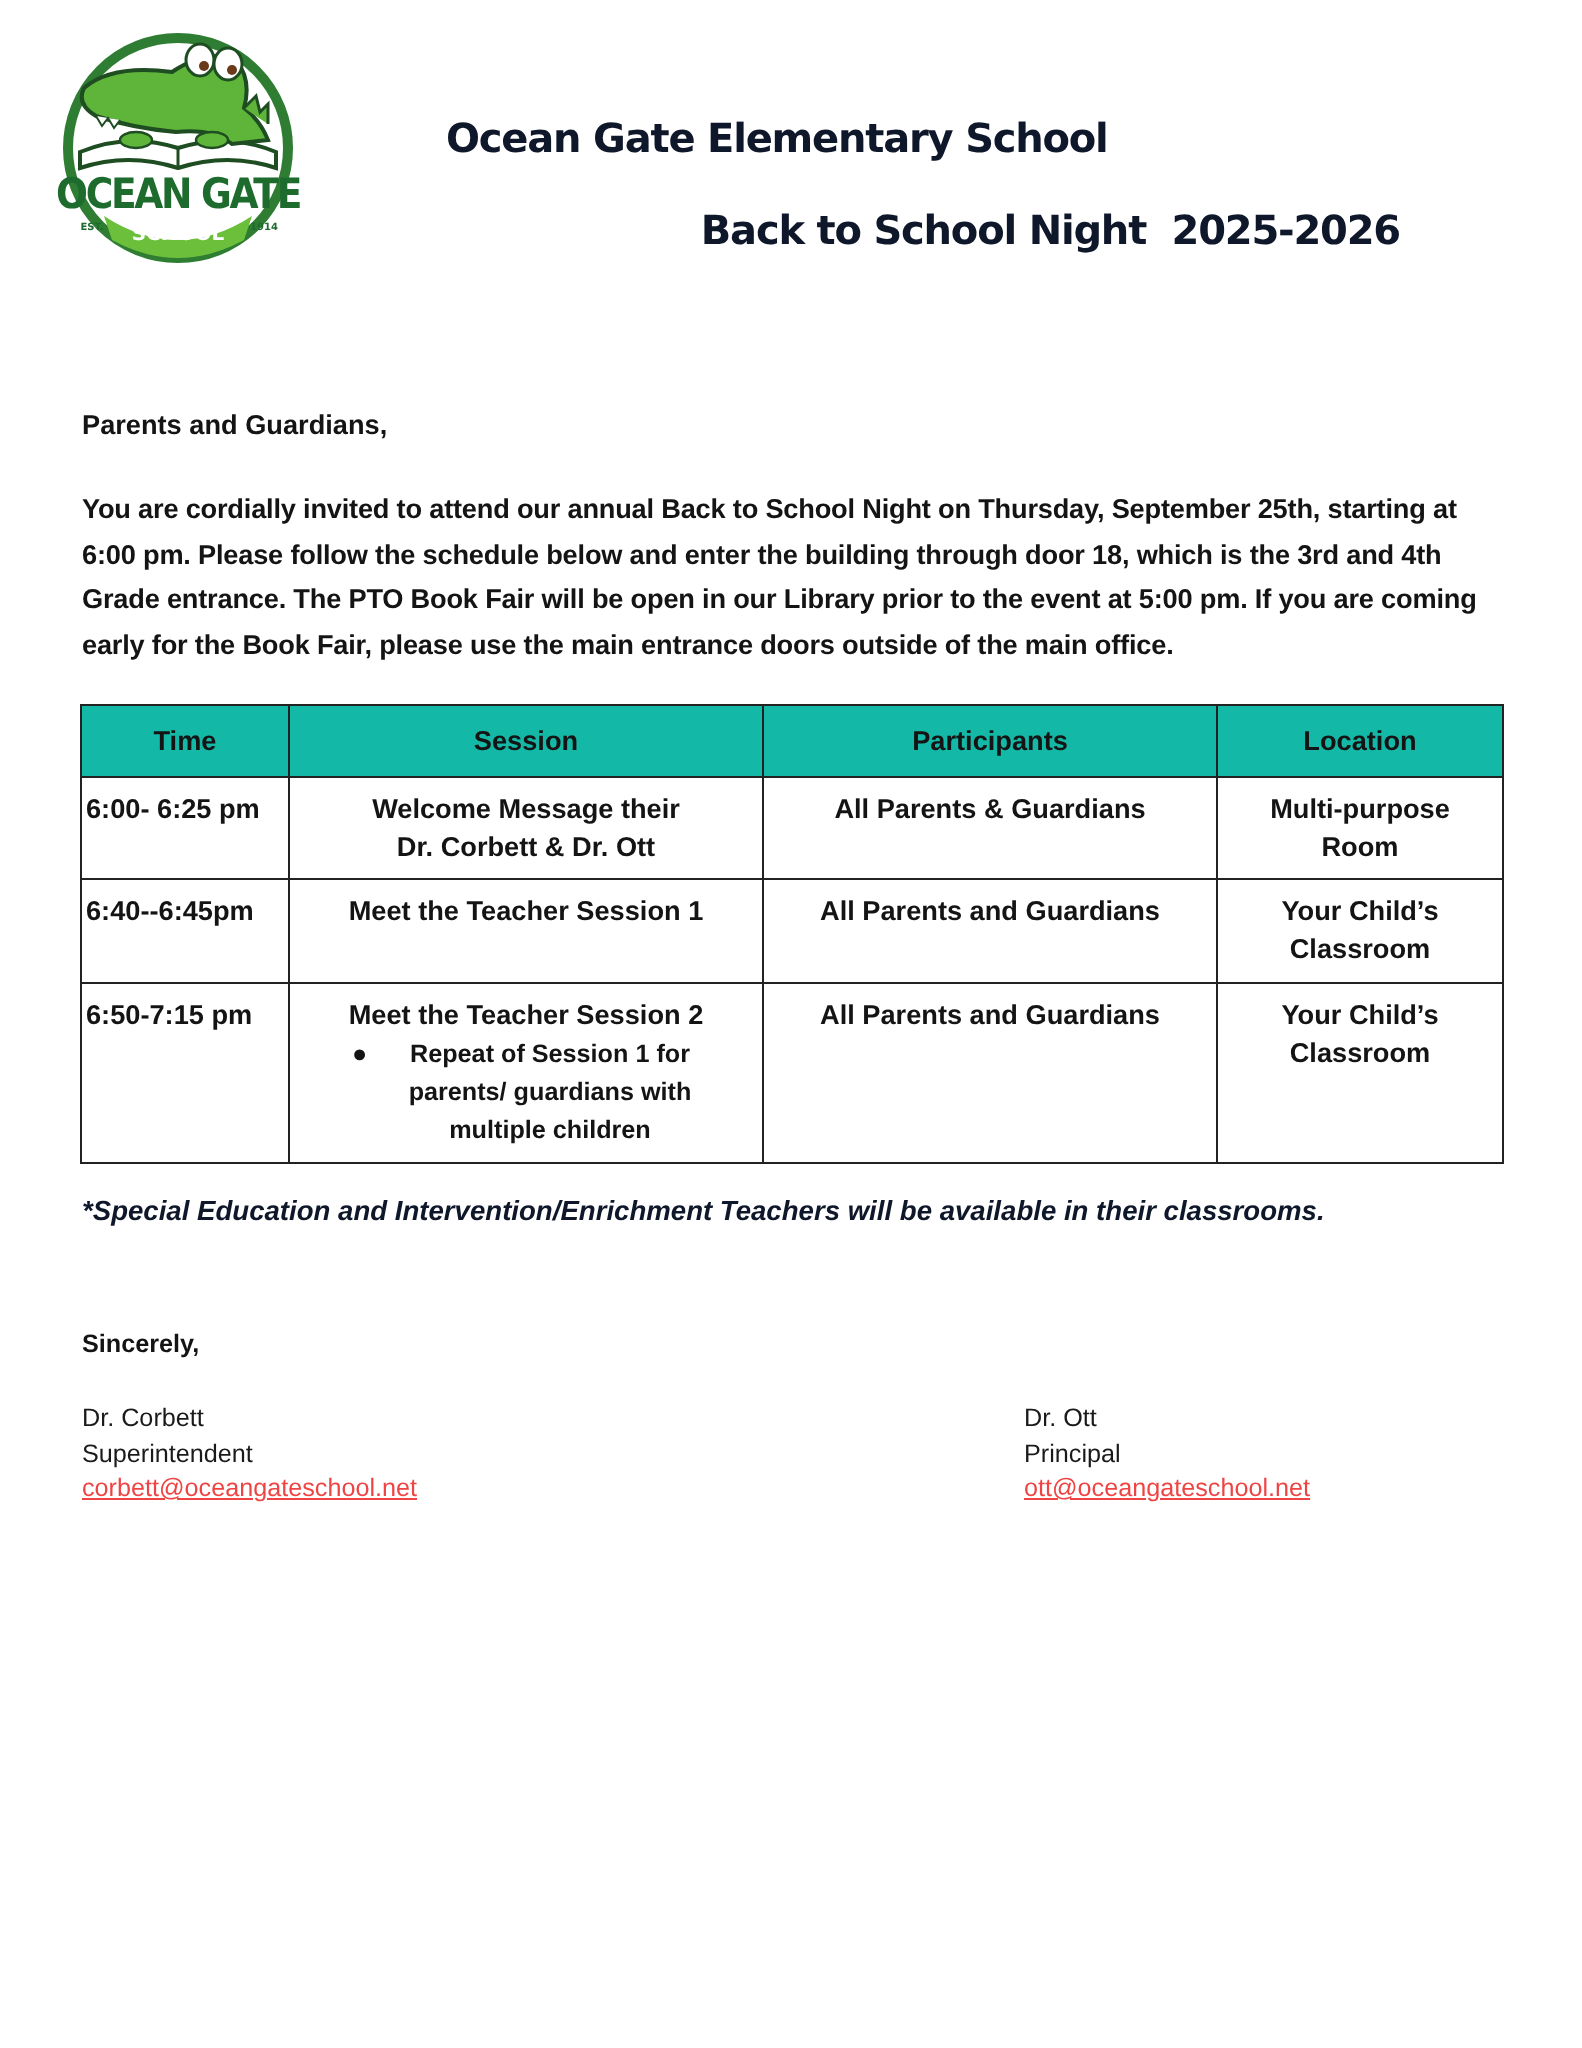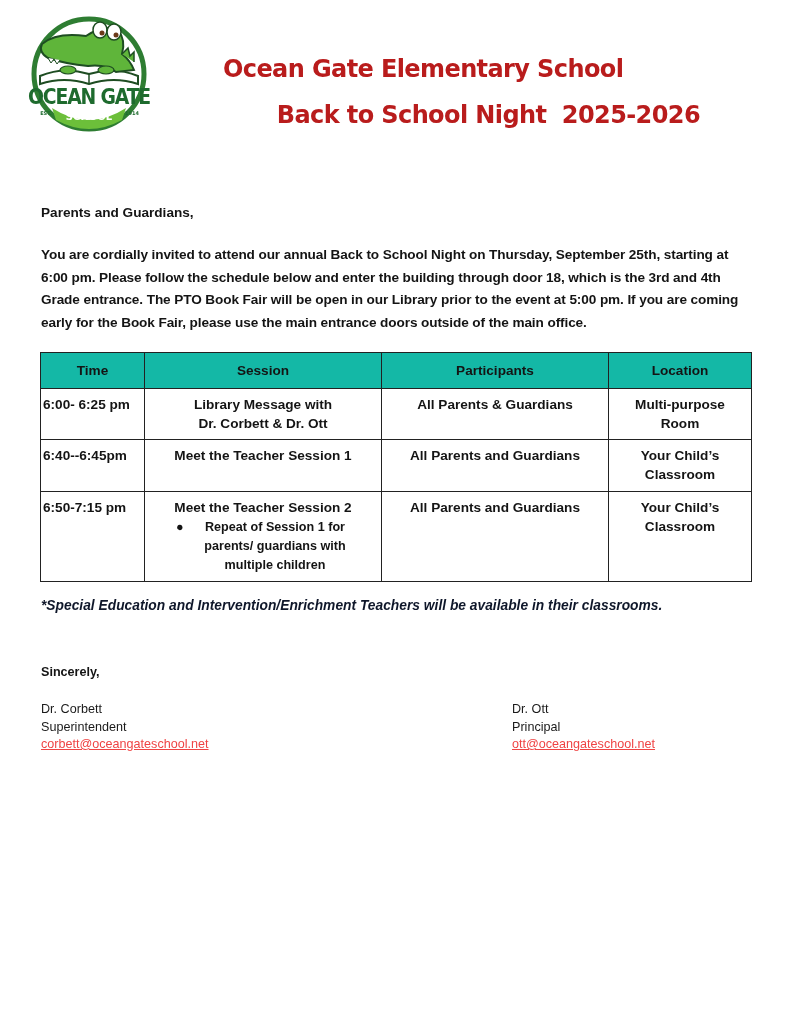--- a/index.html
+++ b/index.html
@@ -9,21 +9,21 @@
       color: #111111;
     }
     .logo {
       position: absolute; left: 26px; top: 14px; width: 126px; height: 118px;
     }
     .title-block {
       position: absolute; left: 200px; top: 46px; width: 500px;
     }
     .title-line {
       font-family: "DejaVu Sans", sans-serif;
-      font-weight: bold; font-size: 24px; line-height: 46px; color: #b91c1c;
+      font-weight: bold; font-size: 20px; line-height: 46px; color: #0f172a;
       white-space: pre;
     }
     .title-line.l1 { padding-left: 23px; letter-spacing: -0.6px; }
     .title-line.l2 { padding-left: 20px; letter-spacing: -0.6px; text-align: right; }
     .text {
       position: absolute; left: 41px; font-size: 13.6px; font-weight: bold;
       line-height: 22.6px; color: #141414;
     }
     .salutation { top: 202px; }
     .intro { top: 244px; width: 712px; letter-spacing: -0.1px; }
@@ -118,21 +118,21 @@
       <th>Time</th>
       <th>Session</th>
       <th>Participants</th>
       <th>Location</th>
     </tr>
   </thead>
   <tbody>
     <tr class="r1">
       <td class="time">6:00- 6:25 pm</td>
       <td>
-        <div>Library Message with</div>
+        <div>Welcome Message their</div>
         <div>Dr. Corbett &amp; Dr. Ott</div>
       </td>
       <td>All Parents &amp; Guardians</td>
       <td>
         <div>Multi-purpose</div>
         <div>Room</div>
       </td>
     </tr>
     <tr class="r2">
       <td class="time">6:40--6:45pm</td>

